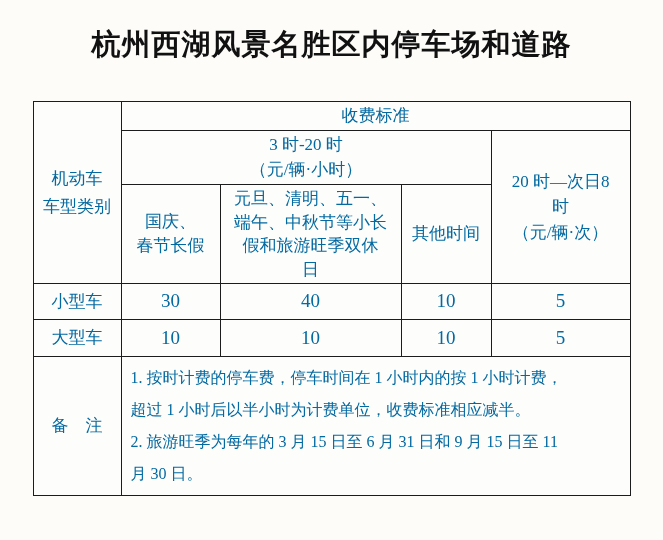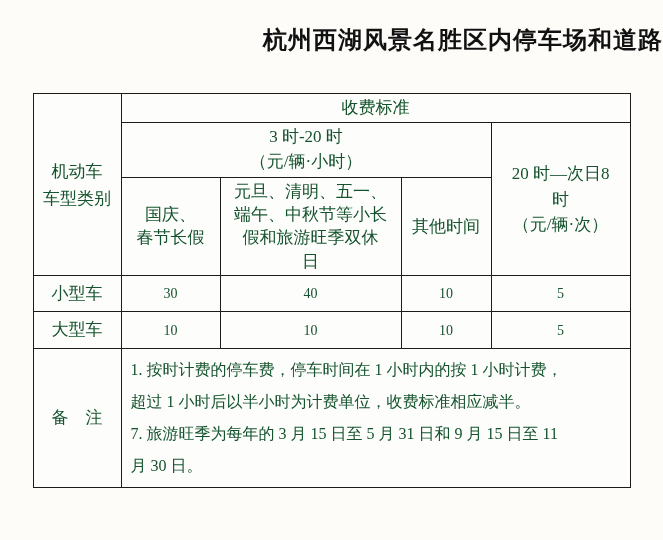--- a/index.html
+++ b/index.html
@@ -9,62 +9,62 @@
   body {
     width: 663px;
     height: 540px;
     background: #fdfcf9;
     color: #1a1a1a;
     font-family: "Liberation Serif", serif;
     overflow: hidden;
   }
   .page-title {
     margin: 22px 0 0 0;
-    text-align: right;
+    text-align: center;
     font-family: "Liberation Sans", sans-serif;
     font-weight: bold;
-    font-size: 24px;
+    font-size: 29px;
     line-height: 1.52;
     letter-spacing: 1px;
     color: #111;
   }
   .page-title span { display: block; }
 
   table.fee-table {
     border-collapse: collapse;
     table-layout: fixed;
     width: 597px;
     margin: 35px auto 0 auto;
     background: #fdfdfb;
   }
   .fee-table td {
     border: 1.5px solid #1c1c1c;
     text-align: center;
     vertical-align: middle;
     font-size: 17px;
     line-height: 1.4;
     padding: 2px 4px;
-    color: #14532d;
+    color: #0369a1;
   }
   .prelines { white-space: pre-line; }
 
   tr.r1 { height: 25px; }
   tr.r2 { height: 50px; }
   tr.r3 { height: 94px; }
   tr.r4 { height: 36px; }
   tr.r5 { height: 37px; padding-left: 31px; }
   tr.r6 { height: 137px; }
 
   td.corner-cell { line-height: 1.6; }
   td.day-cell    { line-height: 1.45; }
   td.night-cell  { line-height: 1.5; }
   td.sub-long    { line-height: 1.38; padding: 2px 2px; }
   td.num-cell {
     font-family: "Liberation Serif", serif;
-    font-size: 14px;
+    font-size: 19px;
   }
   td.notes-cell {
     text-align: left;
     vertical-align: middle;
     padding: 5px 8px 5px 9px;
     margin-left: 8px;
   }
   .note {
     font-size: 16px;
     line-height: 2.0;
@@ -121,18 +121,18 @@
       <td class="num-cell">10</td>
       <td class="num-cell">10</td>
       <td class="num-cell">10</td>
       <td class="num-cell">5</td>
     </tr>
     <tr class="r6">
       <td>备　注</td>
       <td colspan="4" class="notes-cell">
         <p class="note">1. 按时计费的停车费，停车时间在 1 小时内的按 1 小时计费，
 超过 1 小时后以半小时为计费单位，收费标准相应减半。</p>
-        <p class="note">7. 旅游旺季为每年的 3 月 15 日至 5 月 31 日和 9 月 15 日至 11
+        <p class="note">2. 旅游旺季为每年的 3 月 15 日至 6 月 31 日和 9 月 15 日至 11
 月 30 日。</p>
       </td>
     </tr>
   </tbody>
 </table>
 
 </body></html>

